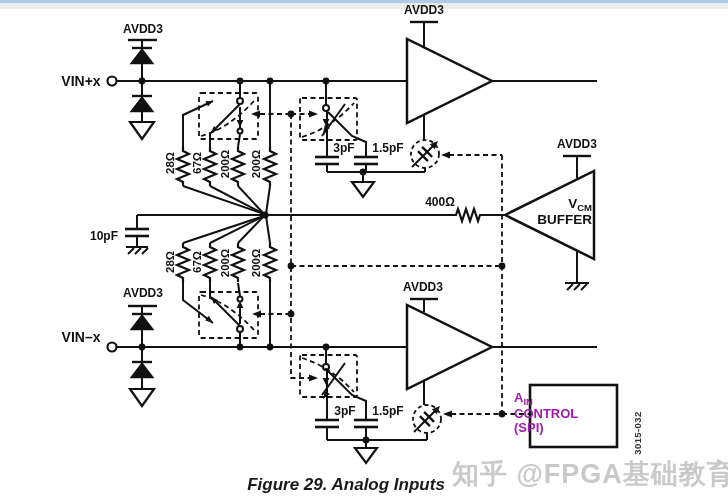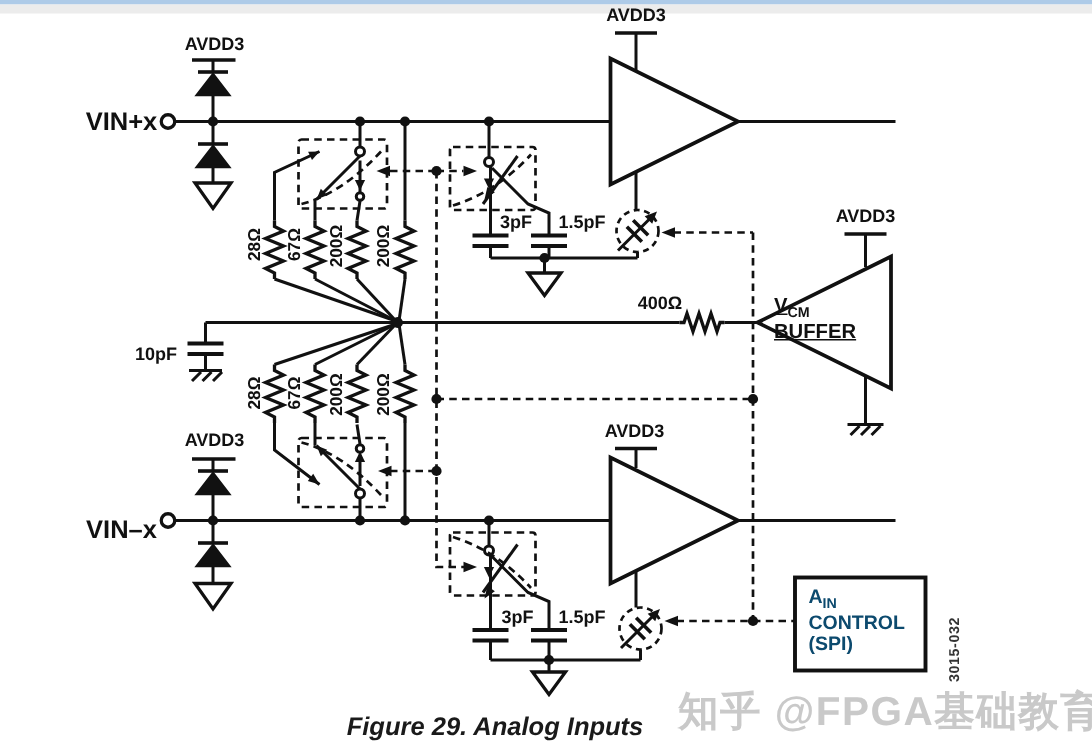--- a/index.html
+++ b/index.html
@@ -4,29 +4,29 @@
 <style>
   html,body{margin:0;padding:0;background:#fff;}
   #stage{position:relative;width:728px;height:500px;background:#ffffff;overflow:hidden;
          font-family:"Liberation Sans",sans-serif;}
   .topbar-blue{position:absolute;left:0;top:0;width:728px;height:3px;background:#aecbe8;}
   .topbar-gray{position:absolute;left:0;top:3px;width:728px;height:6px;background:#ececec;}
   #schem{position:absolute;left:0;top:0;z-index:1;}
   .lbl{position:absolute;font-weight:bold;color:#111;white-space:nowrap;
        transform:translate(-50%,-50%);font-size:12px;z-index:3;line-height:1;}
   .rot{transform:translate(-50%,-50%) rotate(-90deg);font-size:11.5px;}
-  .io{font-size:17px;}
-  .vcm-block{position:absolute;left:516px;top:196px;width:76px;text-align:left;
-       font-weight:bold;font-size:13.5px;line-height:15px;color:#111;z-index:3;text-decoration:underline;}
-  .ain-block{position:absolute;left:539px;top:391px;font-weight:bold;font-size:13px;
-       line-height:14.5px;color:#0c4a6e;z-index:3;}
+  .io{font-size:14px;}
+  .vcm-block{position:absolute;left:516px;top:196px;width:76px;text-align:right;
+       font-weight:bold;font-size:13.5px;line-height:15px;color:#111;z-index:3;}
+  .ain-block{position:absolute;left:514px;top:391px;font-weight:bold;font-size:13px;
+       line-height:14.5px;color:#a21caf;z-index:3;}
   .sub{font-size:9.5px;position:relative;top:2.5px;}
   .figcode{position:absolute;left:637px;top:433px;transform:translate(-50%,-50%) rotate(-90deg);
        font-size:9.5px;font-weight:bold;color:#333;letter-spacing:.4px;z-index:6;white-space:nowrap;}
-  .caption{position:absolute;left:330px;top:485px;transform:translate(-50%,-50%);
+  .caption{position:absolute;left:346px;top:485px;transform:translate(-50%,-50%);
        font-size:17px;font-weight:bold;font-style:italic;color:#1a1a1a;z-index:3;white-space:nowrap;}
   .watermark{position:absolute;left:452px;top:456px;font-size:27px;font-weight:bold;
        color:#c9c9c9;text-shadow:1px 1px 1px #ffffff;letter-spacing:1px;z-index:5;white-space:nowrap;}
 </style>
 </head>
 <body>
 
 <div id="stage">
   <div class="topbar-blue"></div>
   <div class="topbar-gray"></div>
@@ -251,21 +251,21 @@
     <rect x="530" y="385" width="87" height="62" fill="#fff" stroke="#111" stroke-width="2.6"></rect>
   </svg>
 
   <div class="lbl" style="left:143px;top:29px">AVDD3</div>
   <div class="lbl" style="left:424px;top:10px">AVDD3</div>
   <div class="lbl" style="left:577px;top:144px">AVDD3</div>
   <div class="lbl" style="left:423px;top:287px">AVDD3</div>
   <div class="lbl" style="left:143px;top:293px">AVDD3</div>
 
   <div class="lbl io" style="left:81px;top:81px">VIN+x</div>
-  <div class="lbl io" style="left:81px;top:353px">VIN–x</div>
+  <div class="lbl io" style="left:81px;top:337px">VIN–x</div>
 
   <div class="lbl rot" style="left:171px;top:163px">28Ω</div>
   <div class="lbl rot" style="left:198px;top:163px">67Ω</div>
   <div class="lbl rot" style="left:226px;top:164px">200Ω</div>
   <div class="lbl rot" style="left:257px;top:164px">200Ω</div>
   <div class="lbl rot" style="left:171px;top:262px">28Ω</div>
   <div class="lbl rot" style="left:198px;top:262px">67Ω</div>
   <div class="lbl rot" style="left:226px;top:263px">200Ω</div>
   <div class="lbl rot" style="left:257px;top:263px">200Ω</div>
 

